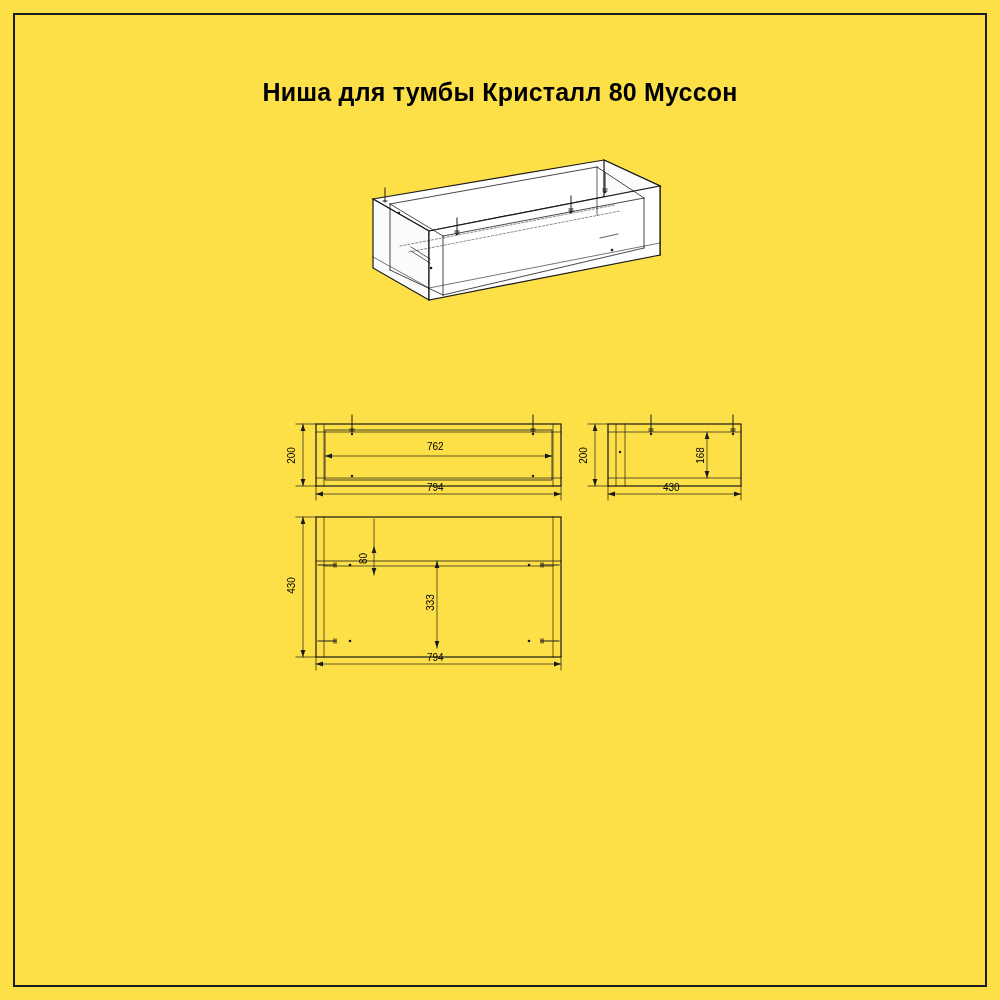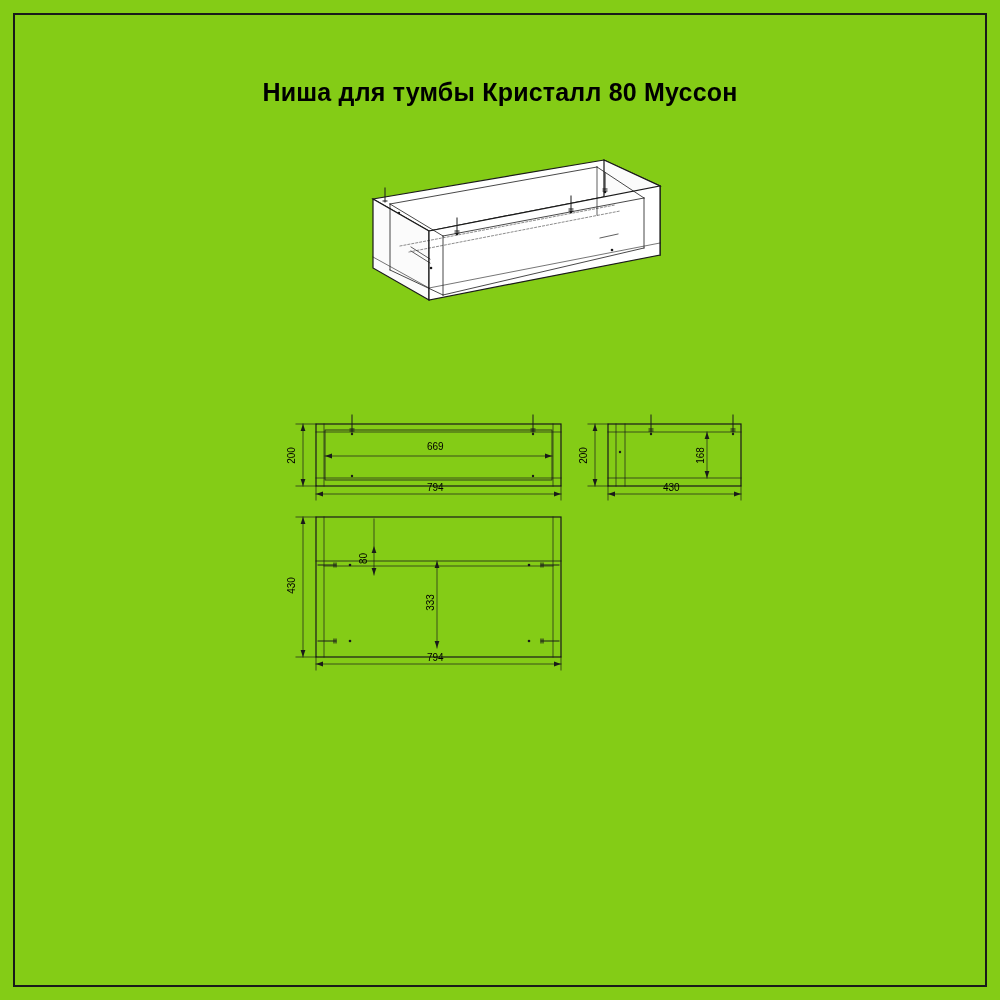--- a/index.html
+++ b/index.html
@@ -11,21 +11,21 @@
     width: 1000px;
     height: 1000px;
     font-family: "Liberation Sans", sans-serif;
     color: #000000;
     overflow: hidden;
   }
   #sheet {
     position: relative;
     width: 1000px;
     height: 1000px;
-    background: #84cc16;
+    background: #fde047;
   }
   #frame {
     position: absolute;
     left: 13px;
     top: 13px;
     width: 974px;
     height: 974px;
     border: 2px solid #1a1a1a;
     box-sizing: border-box;
   }
@@ -277,21 +277,21 @@
           <line x1="316" y1="657" x2="296" y2="657"></line>
           <line x1="303" y1="517" x2="303" y2="657"></line>
           <polygon points="303,517 300.6,524 305.4,524" fill="#1a1a1a" stroke="none"></polygon>
           <polygon points="303,657 300.6,650 305.4,650" fill="#1a1a1a" stroke="none"></polygon>
         </g>
       </g>
 
     </g>
   </svg>
 
-  <div class="dimtext" style="left:427px; top:441px;">669</div>
+  <div class="dimtext" style="left:427px; top:441px;">762</div>
 
   <div class="dimtext" style="left:427px; top:482px;">794</div>
 
   <div class="dimtext vert" style="left:283px; top:450px;">200</div>
 
   <div class="dimtext vert" style="left:692px; top:450px;">168</div>
 
   <div class="dimtext" style="left:663px; top:482px;">430</div>
 
   <div class="dimtext vert" style="left:575px; top:450px;">200</div>

